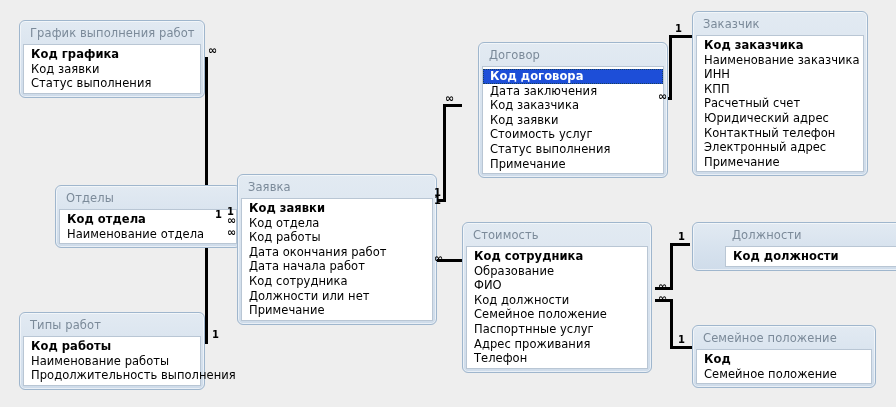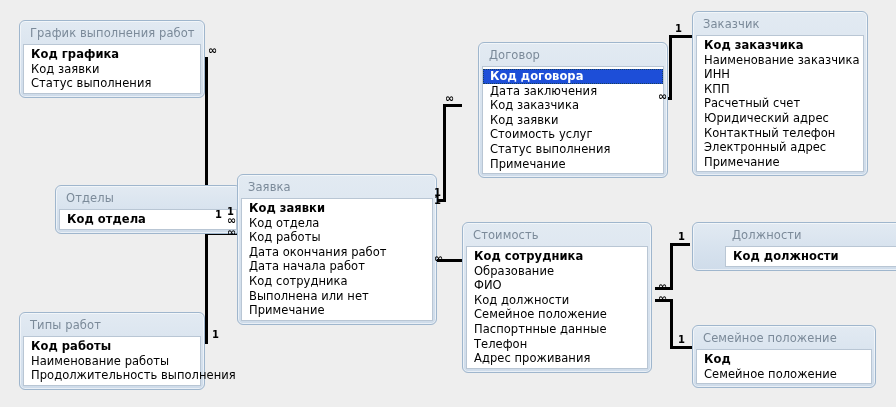--- a/index.html
+++ b/index.html
@@ -132,20 +132,21 @@
       <div class="fld pk">Код графика</div>
       <div class="fld">Код заявки</div>
       <div class="fld">Статус выполнения</div>
     </div>
   </div>
 
   <div class="tbl" style="left:19px; top:185px; width:186px;margin-left:36px;">
     <div class="tbl-title">Отделы</div>
     <div class="tbl-fields">
       <div class="fld pk">Код отдела</div>
+      <div class="fld">Наименование отдела</div>
     </div>
   </div>
 
   <div class="tbl" style="left:19px; top:312px; width:186px;">
     <div class="tbl-title">Типы работ</div>
     <div class="tbl-fields">
       <div class="fld pk">Код работы</div>
       <div class="fld">Наименование работы</div>
       <div class="fld">Продолжительность выполнения</div>
     </div>
@@ -153,21 +154,21 @@
 
   <div class="tbl" style="left:237px; top:174px; width:200px;">
     <div class="tbl-title">Заявка</div>
     <div class="tbl-fields">
       <div class="fld pk">Код заявки</div>
       <div class="fld">Код отдела</div>
       <div class="fld">Код работы</div>
       <div class="fld">Дата окончания работ</div>
       <div class="fld">Дата начала работ</div>
       <div class="fld">Код сотрудника</div>
-      <div class="fld">Выполнена или нет</div>
+      <div class="fld">Должности или нет</div>
       <div class="fld">Примечание</div>
     </div>
   </div>
 
   <div class="tbl" style="left:478px; top:42px; width:190px;">
     <div class="tbl-title">Договор</div>
     <div class="tbl-fields">
       <div class="fld pk sel">Код договора</div>
       <div class="fld">Дата заключения</div>
       <div class="fld">Код заказчика</div>
@@ -179,23 +180,23 @@
   </div>
 
   <div class="tbl" style="left:462px; top:222px; width:190px;">
     <div class="tbl-title">Стоимость</div>
     <div class="tbl-fields">
       <div class="fld pk">Код сотрудника</div>
       <div class="fld">Образование</div>
       <div class="fld">ФИО</div>
       <div class="fld">Код должности</div>
       <div class="fld">Семейное положение</div>
-      <div class="fld">Паспортнные данные</div>
+      <div class="fld">Паспортнные услуг</div>
+      <div class="fld">Адрес проживания</div>
       <div class="fld">Телефон</div>
-      <div class="fld">Адрес проживания</div>
     </div>
   </div>
 
   <div class="tbl" style="left:692px; top:11px; width:176px;">
     <div class="tbl-title">Заказчик</div>
     <div class="tbl-fields">
       <div class="fld pk">Код заказчика</div>
       <div class="fld">Наименование заказчика</div>
       <div class="fld">ИНН</div>
       <div class="fld">КПП</div>

